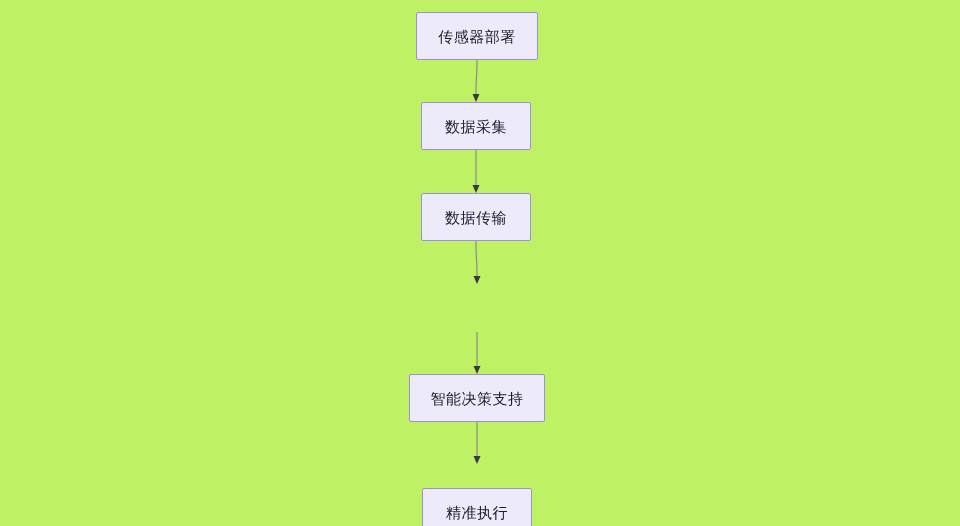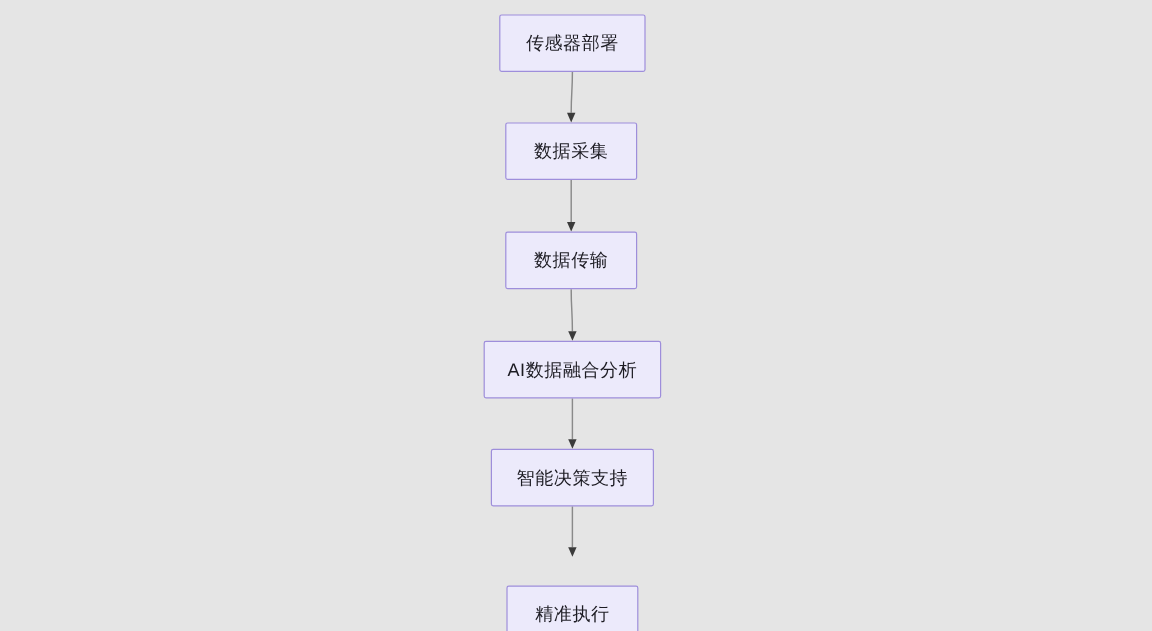--- a/index.html
+++ b/index.html
@@ -50,21 +50,21 @@
     fill: none;
   }
   .edge-head {
     fill: #3b3b3b;
     stroke: none;
   }
 </style>
 </head>
 <body>
 
-<div id="flow-canvas" style="background: #e5e5e5;">
+<div id="flow-canvas" style="background: #bef264;">
 
   <svg id="edge-layer" class="flow-edge" width="960" height="526" style="left:0; top:0;">
       <path d="M 477 60 C 477 77, 476 77, 476 94" class="edge-line" stroke="#8A8A8A"></path>
       <polygon points="472.5,94 479.5,94 476,102" class="edge-head" fill="#3B3B3B"></polygon>
       <path d="M 476 150 L 476 185" class="edge-line" stroke="#8A8A8A"></path>
       <polygon points="472.5,185 479.5,185 476,193" class="edge-head" fill="#3B3B3B"></polygon>
       <path d="M 476 241 C 476 258.5, 477 258.5, 477 276" class="edge-line" stroke="#8A8A8A"></path>
       <polygon points="473.5,276 480.5,276 477,284" class="edge-head" fill="#3B3B3B"></polygon>
       <path d="M 477 332 L 477 366" class="edge-line" stroke="#8A8A8A"></path>
       <polygon points="473.5,366 480.5,366 477,374" class="edge-head" fill="#3B3B3B"></polygon>
@@ -77,23 +77,20 @@
   </div>
 
   <div class="flow-node" id="node-n2" style="left: 421px; top: 102px; width: 110px; height: 48px; background: rgb(236, 234, 251); border-color: rgb(158, 142, 219); color: rgb(28, 27, 34);">
     <span class="node-label">数据采集</span>
   </div>
 
   <div class="flow-node" id="node-n3" style="left: 421px; top: 193px; width: 110px; height: 48px; background: rgb(236, 234, 251); border-color: rgb(158, 142, 219); color: rgb(28, 27, 34);">
     <span class="node-label">数据传输</span>
   </div>
 
-  <div class="flow-node" id="node-n4" style="left: 403px; top: 284px; width: 148px; height: 48px; background: rgb(236, 234, 251); border-color: rgb(158, 142, 219); color: rgb(28, 27, 34);">
-    <span class="node-label">AI数据融合分析</span>
-  </div>
 
   <div class="flow-node" id="node-n5" style="left: 409px; top: 374px; width: 136px; height: 48px; background: rgb(236, 234, 251); border-color: rgb(158, 142, 219); color: rgb(28, 27, 34); text-align: center;">
     <span class="node-label">智能决策支持</span>
   </div>
 
   <div class="flow-node" id="node-n6" style="left: 422px; top: 488px; width: 110px; height: 48px; background: rgb(236, 234, 251); border-color: rgb(158, 142, 219); color: rgb(28, 27, 34);">
     <span class="node-label">精准执行</span>
   </div>
 
 </div>

